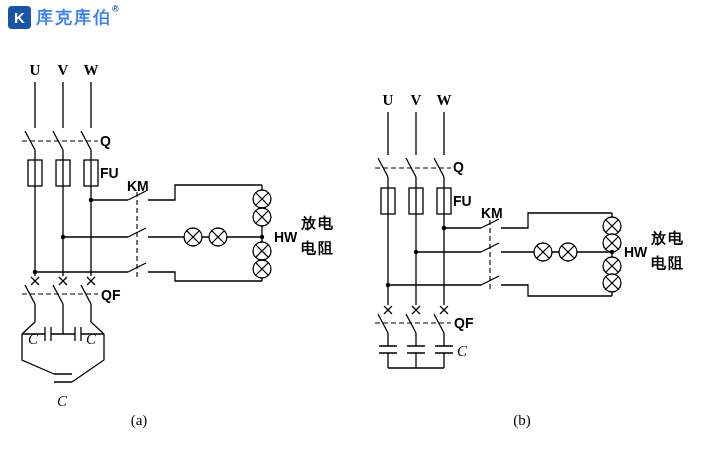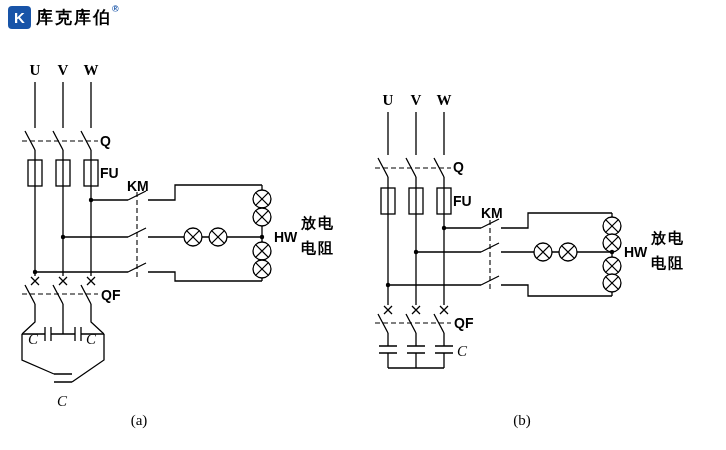--- a/index.html
+++ b/index.html
@@ -12,21 +12,21 @@
     overflow: hidden;
     font-family: "Liberation Sans", sans-serif;
   }
   
   .logo { position:absolute; left:8px; top:6px; display:flex; align-items:flex-start; }
   .logo-icon {
     width:23px; height:23px; background:#1854a8; color:#fff; border-radius:4px;
     display:flex; align-items:center; justify-content:center;
     font:700 15px "Liberation Sans", sans-serif; margin-right:5px;
   }
-  .logo-text { color:#000000; font:700 17px "Liberation Sans", sans-serif; letter-spacing:2px; line-height:23px; }
+  .logo-text { color:#3b82f6; font:700 17px "Liberation Sans", sans-serif; letter-spacing:2px; line-height:23px; }
   .logo-reg  { color:#1854a8; font:700 9px "Liberation Sans", sans-serif; position:relative; top:-2px; }
   
   .lbl { position:absolute; color:#000; white-space:nowrap; }
   .dev   { font:700 14px "Liberation Sans", sans-serif; }
   .phase { font:700 15px "Liberation Serif", serif; width:16px; text-align:center; }
   .cn    { font:700 15px "Liberation Sans", sans-serif; letter-spacing:2px;text-align:right; }
   .capl  { font:italic 15px "Liberation Serif", serif; }
   .caption { font:400 15px "Liberation Serif", serif; width:34px; text-align:center; }
   
   svg { position:absolute; left:0; top:0; }

